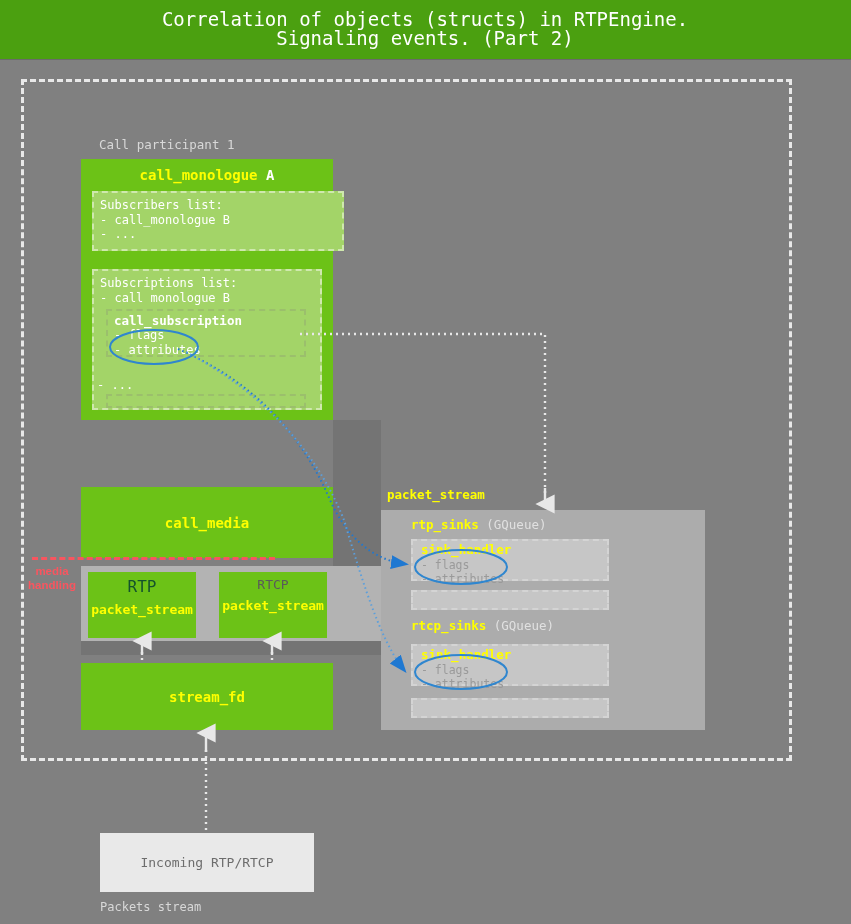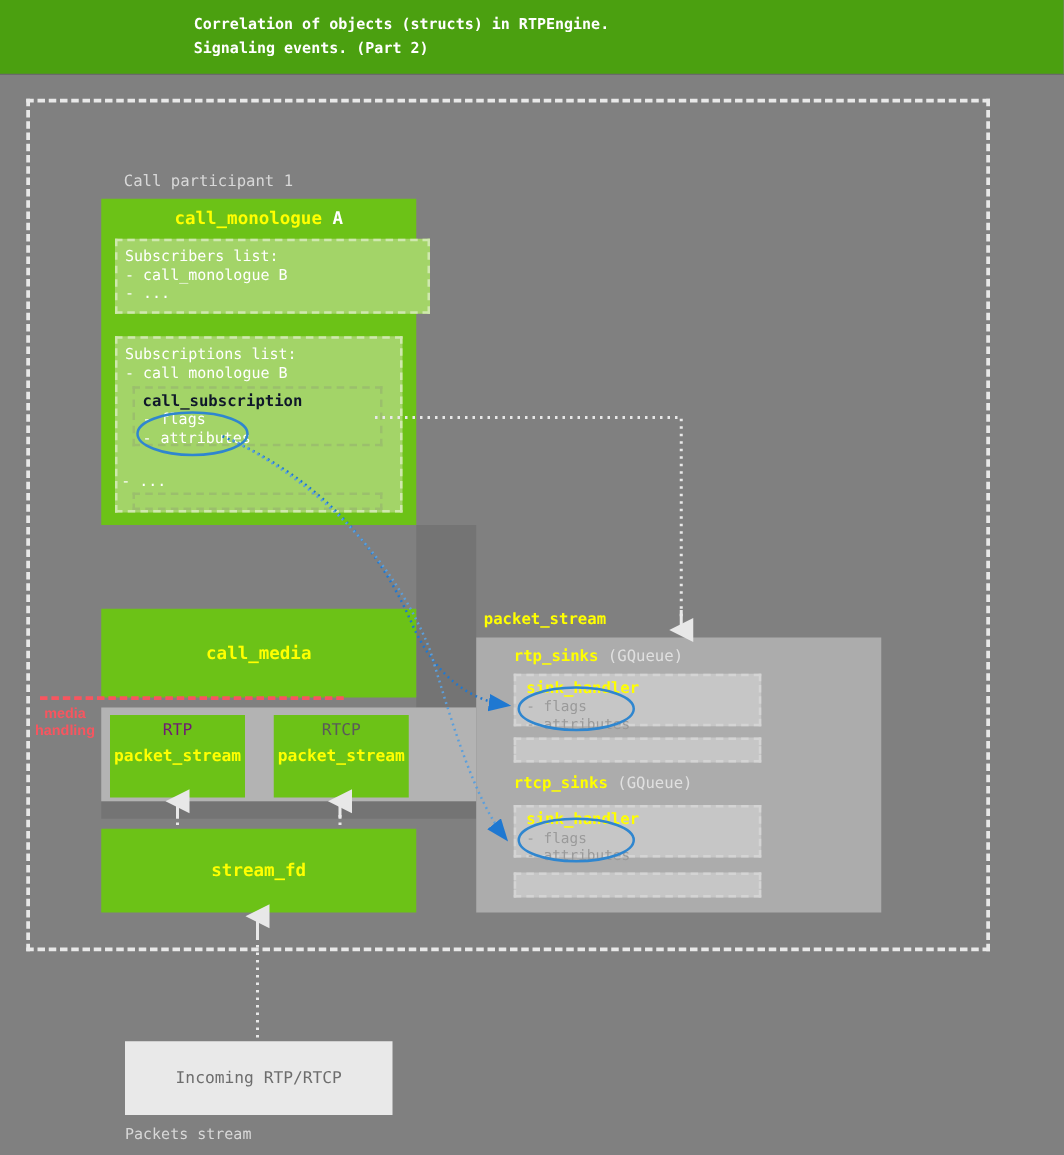--- a/index.html
+++ b/index.html
@@ -15,23 +15,23 @@
     position:absolute;left:0;top:0;width:851px;height:60px;
     background:#4ba010;
     border-bottom:1px solid #6a6a6a;
     box-sizing:border-box;
   }
   #logo{
     position:absolute;left:30px;top:3px;width:100px;height:54px;
   }
   #title-block{
     position:absolute;left:155px;top:10px;width:540px;
-    text-align:left;color:#ffffff;
-    font-family:"DejaVu Sans Mono", monospace;
-    font-size:12px;font-weight:bold;line-height:19px;
+    text-align:center;color:#ffffff;
+    font-family:"DejaVu Sans Mono", monospace;
+    font-size:19px;font-weight:normal;line-height:19px;
     letter-spacing:0px;
   }
   
   #outer-dashed{
     position:absolute;left:21px;top:79px;width:771px;height:682px;
     border:3px dashed #e8e8e8;
     box-sizing:border-box;
   }
   
   .grey-label{
@@ -128,21 +128,21 @@
   <div>- call_monologue B</div>
   <div>- ...</div>
 </div>
 
 <div class="lgreen-panel" style="left:92px;top:269px;width:230px;height:141px;">
   <div>Subscriptions list:</div>
   <div>- call monologue B</div>
 </div>
 
 <div class="inner-dashed" style="left:106px;top:309px;width:200px;height:48px;"></div>
-<div style="position:absolute;left:114px;top:313px;color:#0f172a;font-weight:bold;
+<div style="position:absolute;left:114px;top:313px;color:#ffffff;font-weight:bold;
             font-size:12.5px;font-family:'DejaVu Sans Mono',monospace;">call_subscription</div>
 <div style="position:absolute;left:114px;top:328px;color:#ffffff;font-size:12px;
             line-height:14.5px;font-family:'DejaVu Sans Mono',monospace;">
   <div>- flags</div>
   <div>- attributes</div>
 </div>
 <div style="position:absolute;left:97px;top:378px;color:#ffffff;font-size:12px;
             font-family:'DejaVu Sans Mono',monospace;">- ...</div>
 <div class="inner-dashed" style="left:106px;top:394px;width:200px;height:14px;"></div>
 
@@ -150,21 +150,21 @@
 <div class="grey-panel mid-grey" style="left:81px;top:641px;width:300px;height:14px;"></div>
 
 <div class="green-box" style="left:81px;top:487px;width:252px;height:71px;display:flex;
             align-items:center;justify-content:center;">
   <div class="box-title">call_media</div>
 </div>
 
 <div class="grey-panel light-grey" style="left:81px;top:566px;width:300px;height:75px;"></div>
 
 <div class="green-box" style="left:88px;top:572px;width:108px;height:66px;">
-  <div style="text-align:center;color:#701a75;font-size:13px;margin-top:5px;
+  <div style="text-align:center;color:#14532d;font-size:16px;margin-top:5px;
               font-family:'DejaVu Sans Mono',monospace;">RTP</div>
   <div class="box-title" style="margin-top:6px;font-size:13px;">packet_stream</div>
 </div>
 
 <div class="green-box" style="left:219px;top:572px;width:108px;height:66px;">
   <div style="text-align:center;color:#5a5a5a;font-size:13px;margin-top:5px;
               font-family:'DejaVu Sans Mono',monospace;">RTCP</div>
   <div class="box-title" style="margin-top:6px;font-size:13px;">packet_stream</div>
 </div>
 

